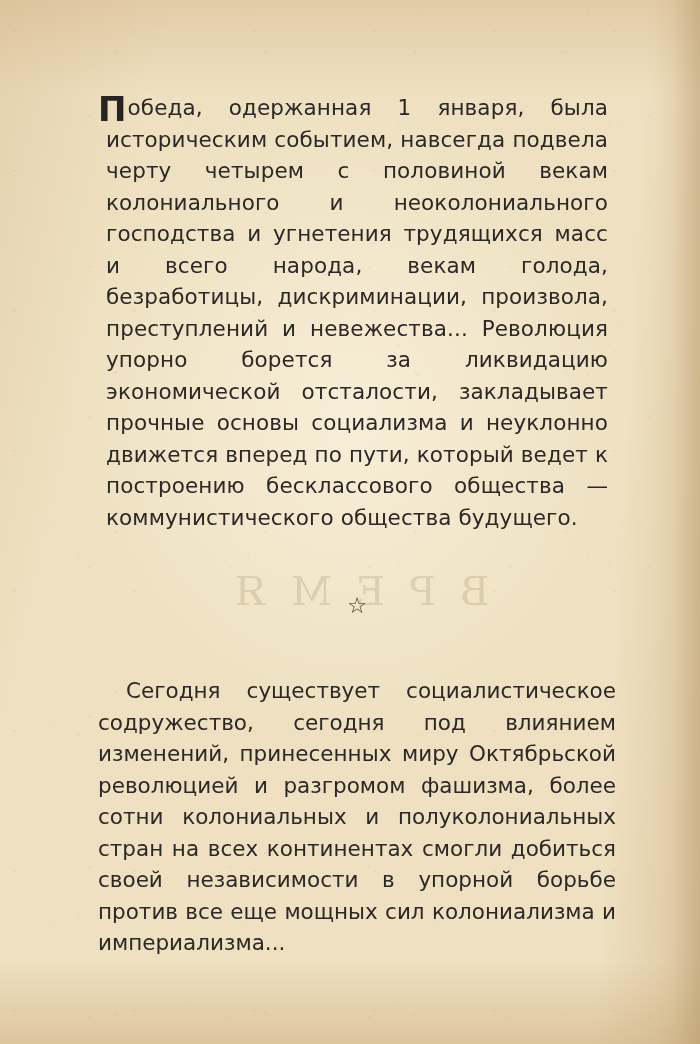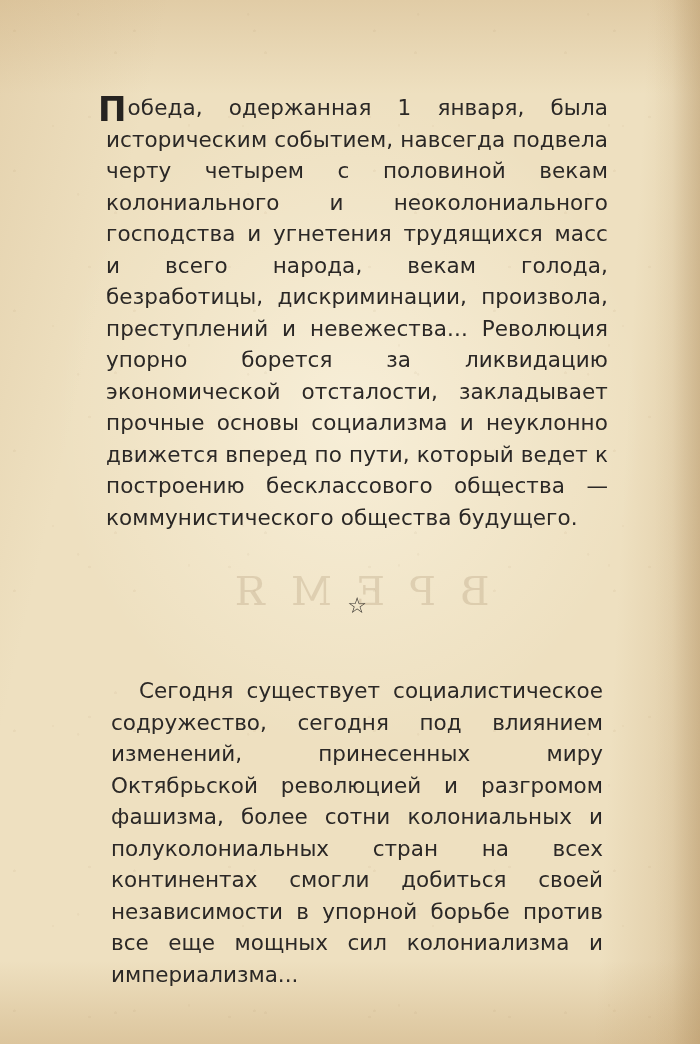--- a/index.html
+++ b/index.html
@@ -110,21 +110,21 @@
     line-height: 1;
   }
 
   .body-block {
     font-size: 21.5px;
     line-height: 31.5px;
     text-align: justify;
     text-justify: inter-word;
     color: #2b2826;
   }
-  .body-block p { margin: 13px; text-indent: 28px; }
+  .body-block p { margin: 0; text-indent: 28px; }
 </style>
 </head>
 <body>
 
 <div id="page">
 
   <div id="grain"></div>
   <div id="fold"></div>
 
   <div id="showthrough">ВРЕМЯ</div>

